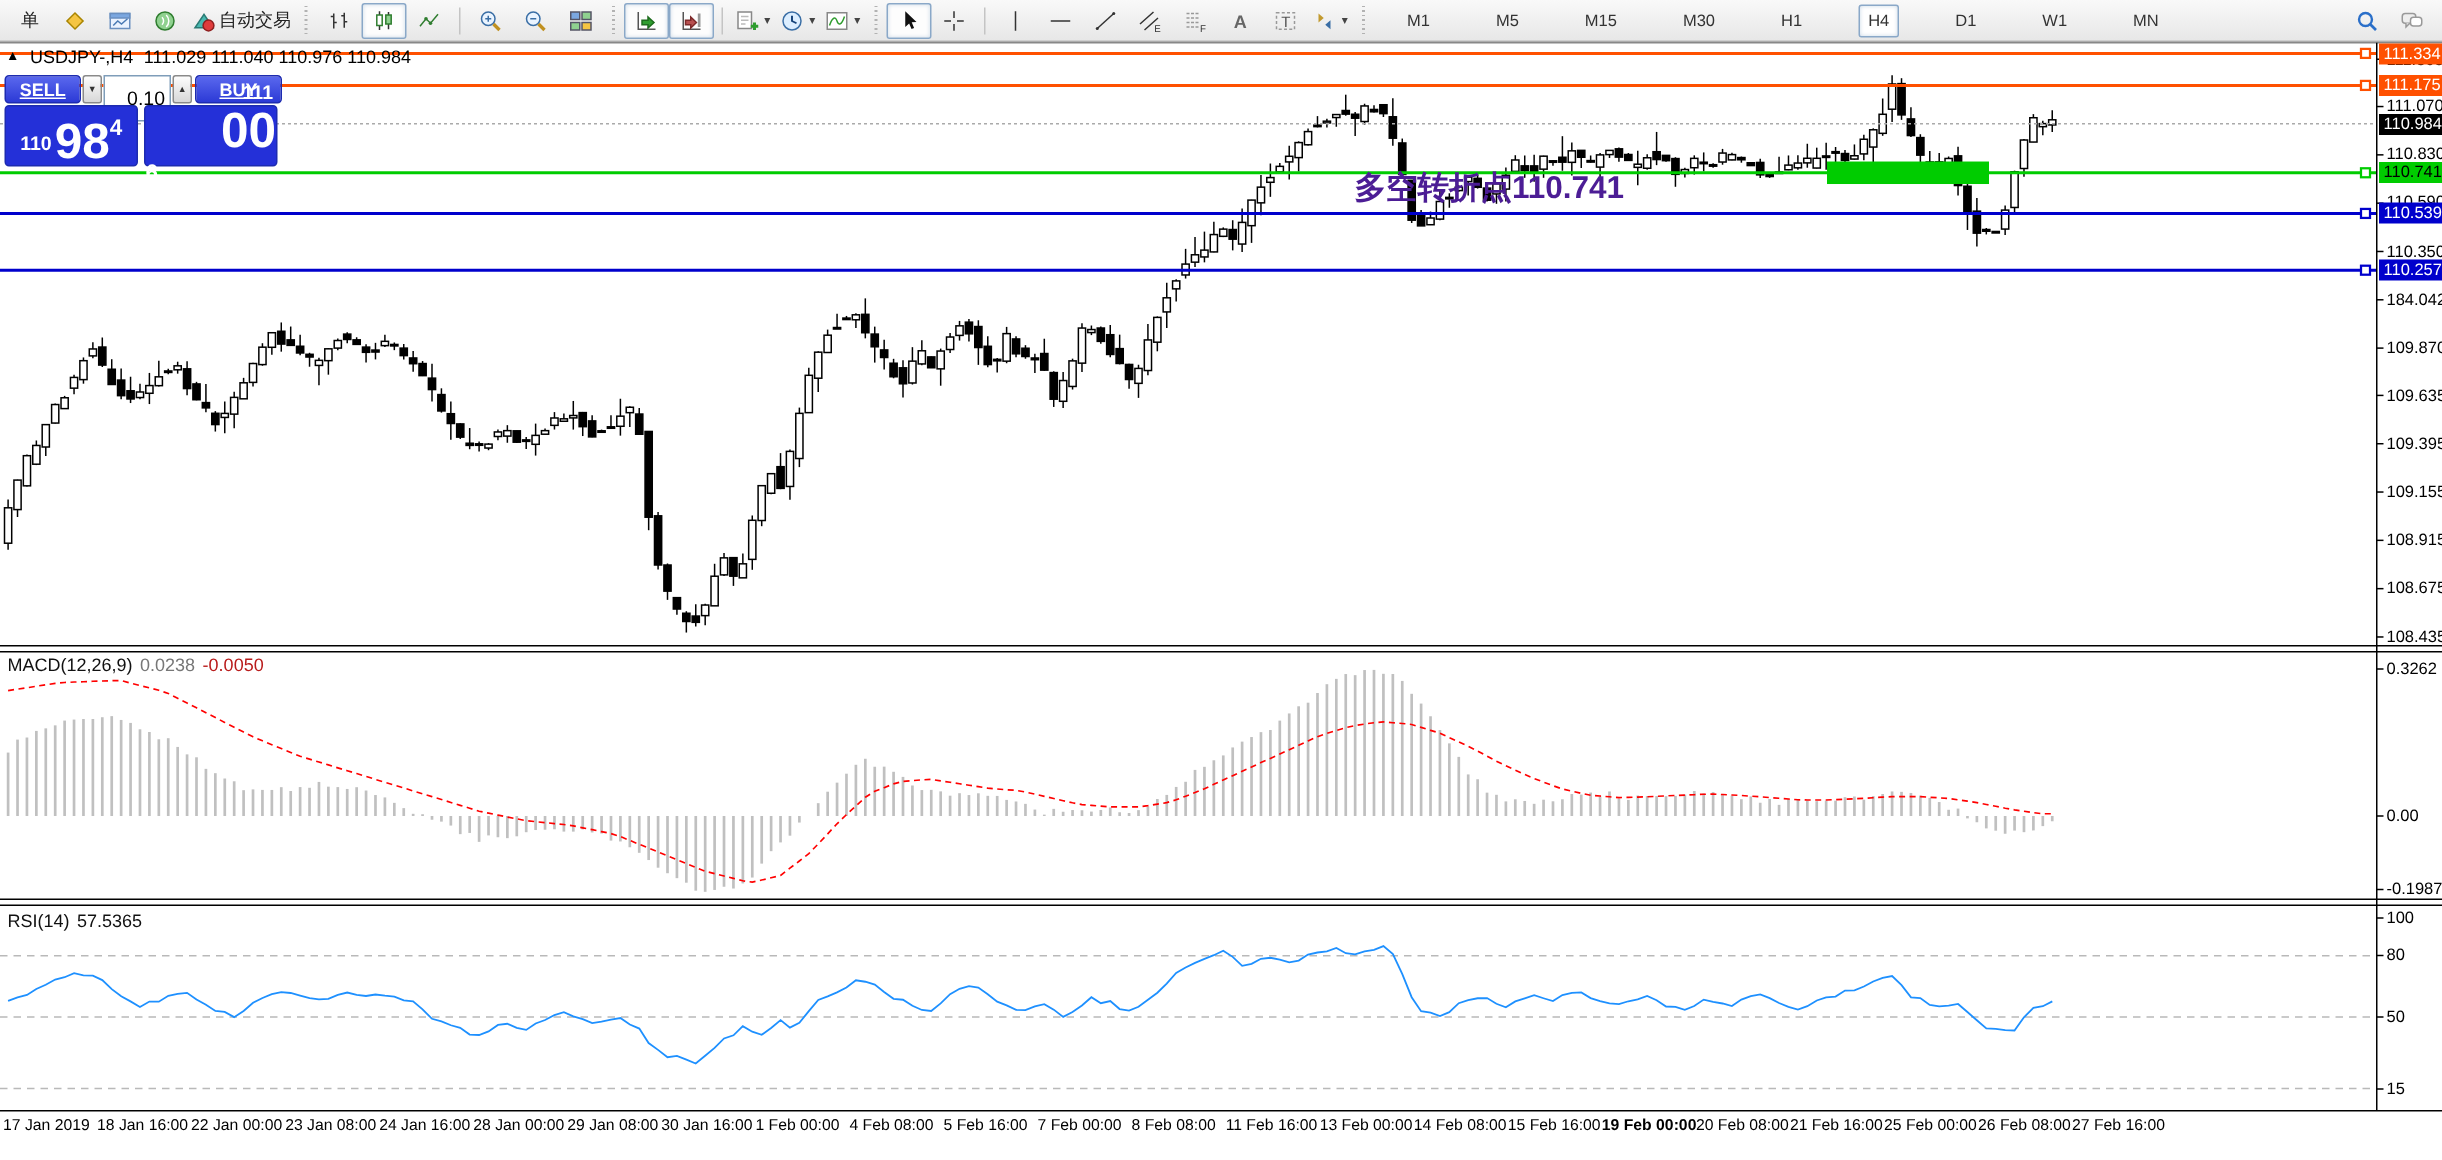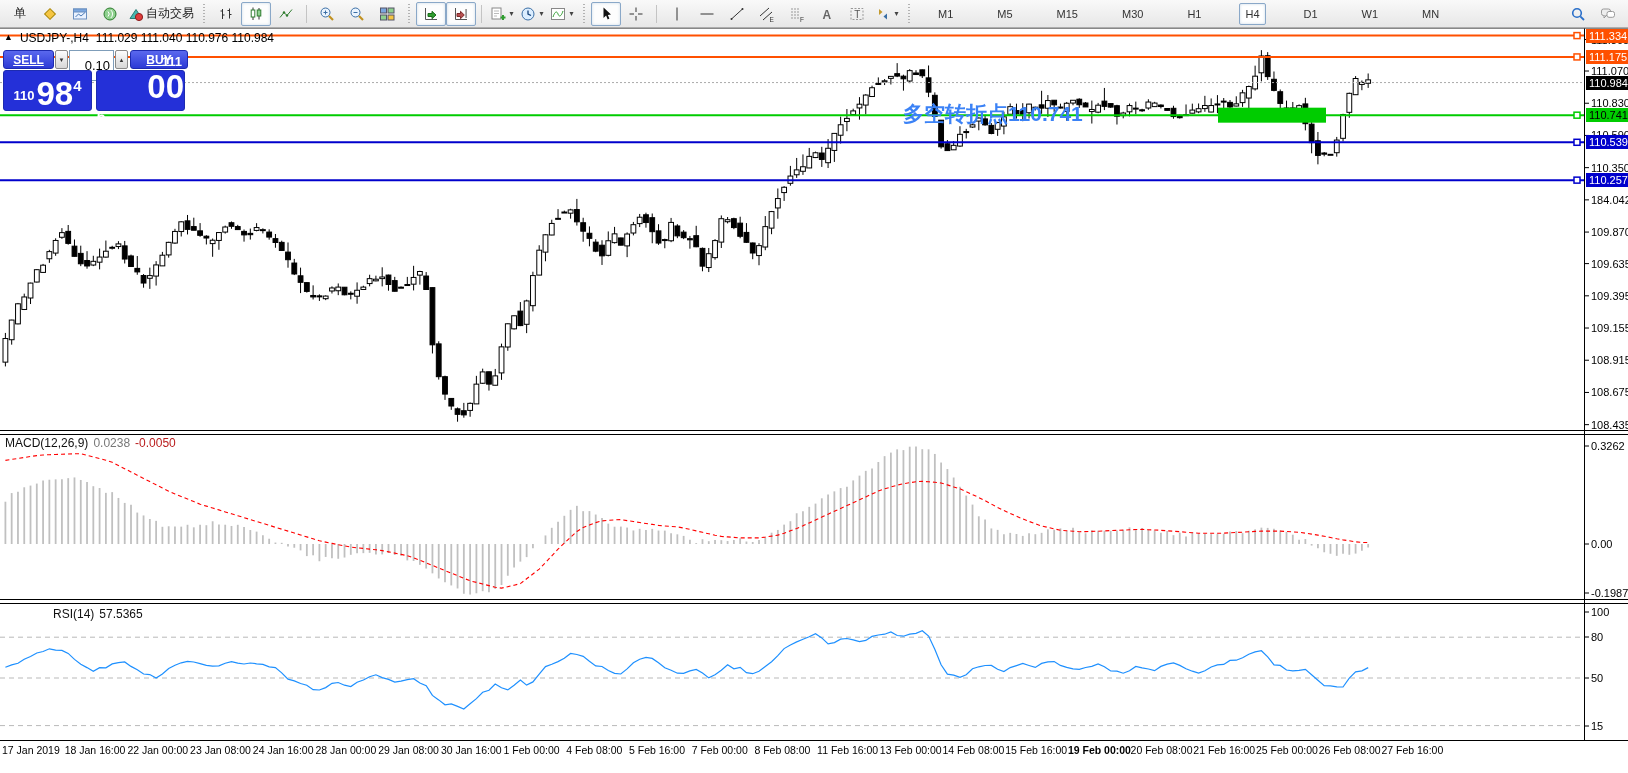--- a/index.html
+++ b/index.html
@@ -989,26 +989,26 @@
       <span class="tp-big">98</span>
       <span class="tp-sup">4</span>
     </div>
     <div class="tp-price" style="left:93px;flex-direction:column;">
       <span class="tp-small">111</span>
       <span class="tp-big">00</span>
       <span class="tp-sup">6</span>
     </div>
   </div>
 
-  <div id="annotation" style="color: #3b82f6;">多空转折点110.741</div>
+  <div id="annotation" style="color: #4c1d95; margin-top: 11px;">多空转折点110.741</div>
 
   <div class="ind-label" style="left:5px;top:436px;">
     <span>MACD(12,26,9)</span><span class="v-main">0.0238</span><span class="v-sig">-0.0050</span>
   </div>
-  <div class="ind-label" style="left:5px;top:607px;margin-left:48px;">
+  <div class="ind-label" style="left:5px;top:607px;">
     <span>RSI(14)</span><span class="v-rsi">57.5365</span>
   </div>
 
   <div id="price-scale">
       <div class="scale-label" style="top: 39.5px;">111.305</div>
       <div class="scale-label" style="top: 71px;">111.070</div>
       <div class="scale-label" style="top: 103.2px;">110.830</div>
       <div class="scale-label" style="top: 135.4px;">110.590</div>
       <div class="scale-label" style="top: 167.7px;">110.350</div>
       <div class="scale-label" style="top: 199.9px;">184.042</div>

